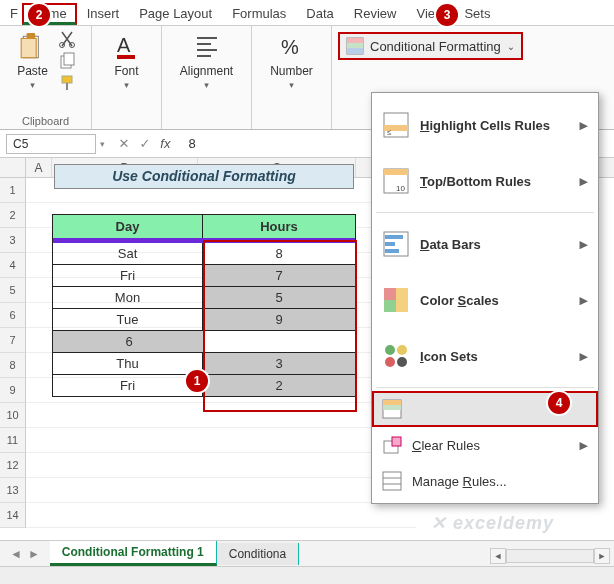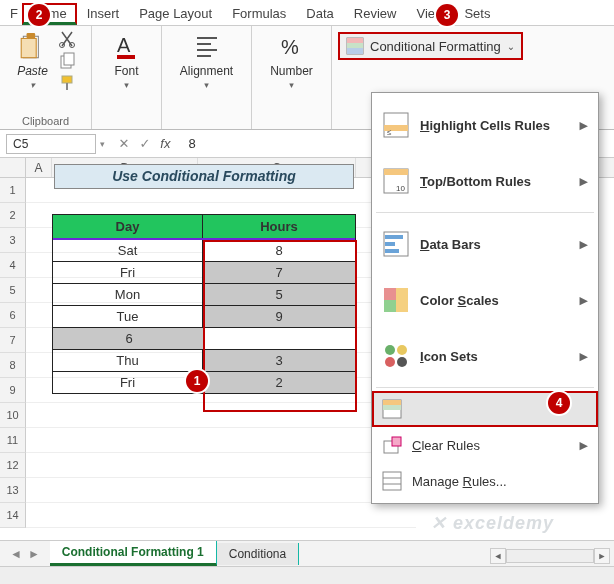--- a/index.html
+++ b/index.html
@@ -42,21 +42,21 @@
   .ch.d { width:60px; }
   .rows { }
   .row { display:flex; height:25px; }
   .rh { width:26px; border-right:1px solid #ccc; border-bottom:1px solid #ddd; font-size:11px; text-align:center; line-height:25px; color:#555; background:#f3f3f3;}
   .cell { border-bottom:1px solid #eee; }
   .cell.a{width:26px;} .cell.b{width:146px;} .cell.c{width:158px;} .cell.d{width:60px;}
   
   
   .title-box { position:absolute; left:54px; top:6px; width:300px; height:25px; background:#dbe9f2; border:1px solid #888; text-align:center; font-weight:bold; font-style:italic; color:#2a4a5e; line-height:23px; font-size:14px;}
   .data-table { position:absolute; left:52px; top:56px; border:1px solid #222; }
-  .data-table .hdr { display:flex; background:#22c55e; border-bottom:2px solid #6d28d9;}
+  .data-table .hdr { display:flex; background:#86efac; border-bottom:5px solid #6d28d9;}
   .data-table .hdr div { font-weight:bold; text-align:center; padding:4px 0;}
   .data-table .hdr .c1 { width:150px; border-right:1px solid #222;}
   .data-table .hdr .c2 { width:152px;}
   .data-table .drow { display:flex; border-bottom:1px solid #222;}
   .data-table .drow:last-child { border-bottom:none;}
   .data-table .drow .c1 { width:150px; border-right:1px solid #222; text-align:center; padding:3px 0;}
   .data-table .drow .c2 { width:152px; text-align:center; padding:3px 0;}
   .sel-range { position:absolute; border:2px solid #c00000; pointer-events:none;}
   .sel-top { background:#fff !important;}
   .shaded { background:#c8c8c8;}
@@ -100,21 +100,21 @@
   <div class="tab">Page Layout</div>
   <div class="tab">Formulas</div>
   <div class="tab">Data</div>
   <div class="tab">Review</div>
   <div class="tab">View</div>
   <div class="tab">Sets</div>
 </div>
 
 <div class="ribbon">
   <div class="group" style="width:92px;">
-    <div style="display:flex; gap:6px; align-items:center;font-style:italic;">
+    <div style="display:flex; gap:6px; align-items:center;">
       <div class="big-btn">
         <svg class="ico" viewBox="0 0 24 28">
             <rect x="3" y="4" width="14" height="20" fill="#fff" stroke="#888"></rect>
             <rect x="6" y="1" width="8" height="5" rx="1" fill="#c98a2d"></rect>
             <rect x="1" y="6" width="14" height="18" fill="#f5deb3" stroke="#c98a2d"></rect>
           </svg>
         <span>Paste</span>
         <span style="font-size:9px;color:#666;">▾</span>
       </div>
       <div class="mini-row">

